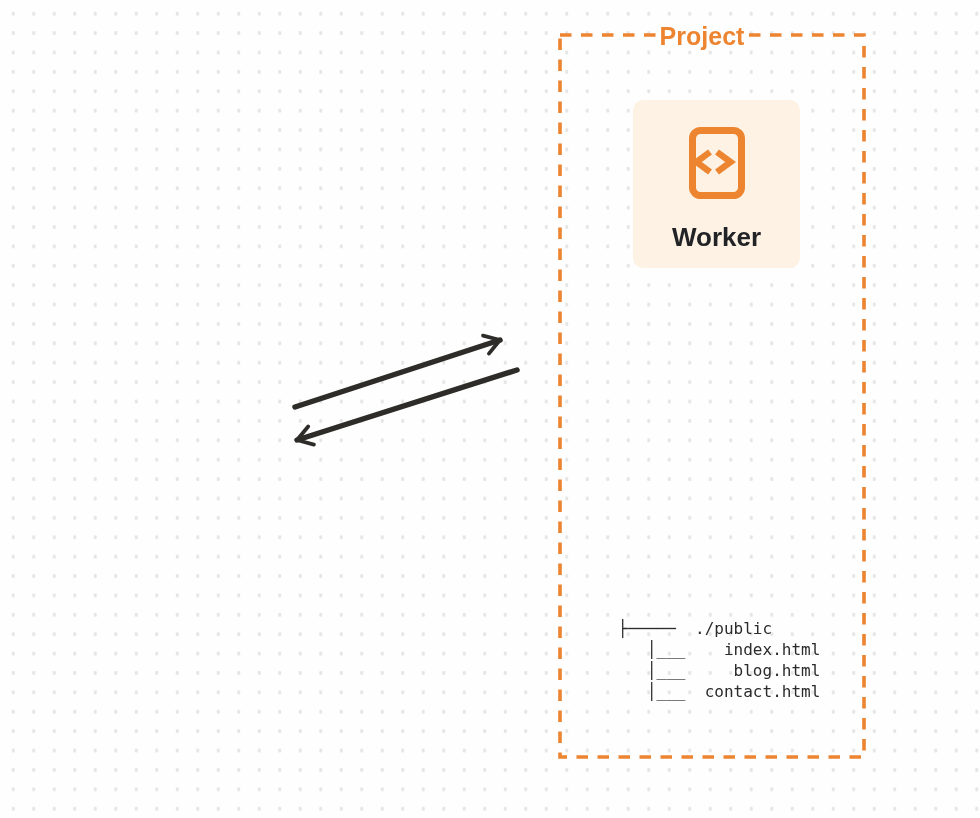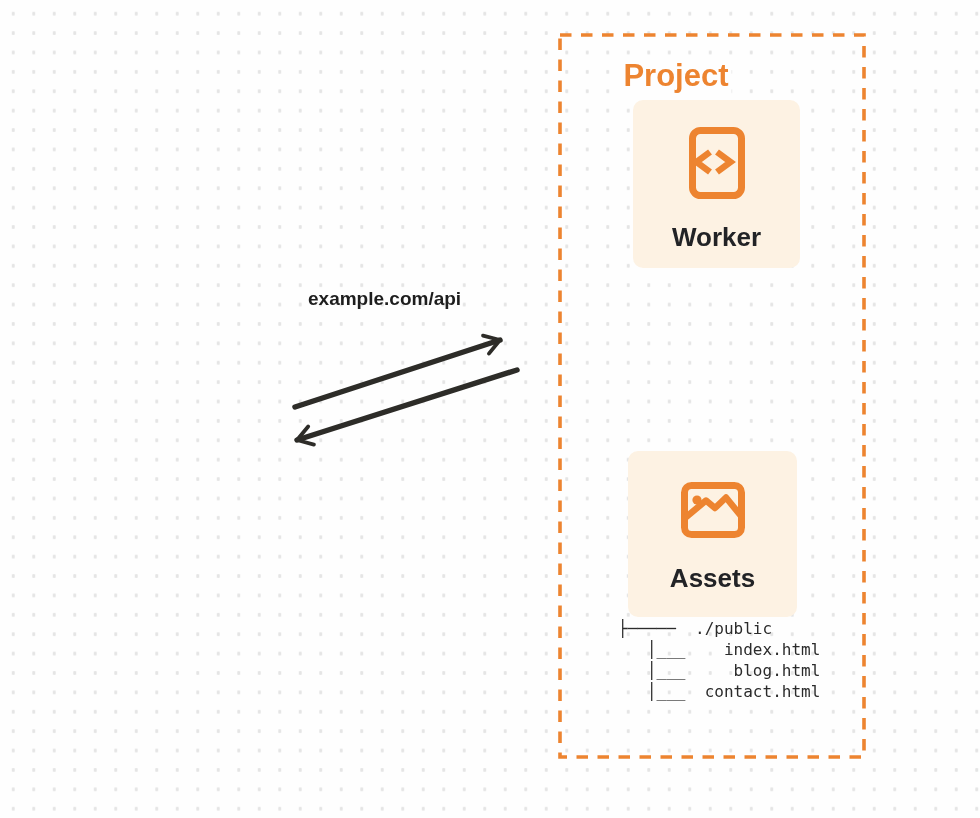--- a/index.html
+++ b/index.html
@@ -21,24 +21,24 @@
     background-image:radial-gradient(circle, var(--dot-gray) 1.7px, transparent 1.9px);
     background-size:20.5px 19.4px;
     background-position:3px 4px;
   }
   .overlay{position:absolute;left:0;top:0;z-index:1;pointer-events:none;}
   .project-boundary{fill:none;stroke:var(--accent-orange);stroke-width:3.6;stroke-dasharray:11.5 9.5;}
   .arrow-line{fill:none;stroke:var(--arrow-dark);stroke-width:5.5;stroke-linecap:round;}
   .arrow-head{fill:none;stroke:var(--arrow-dark);stroke-width:1.8;stroke-linecap:round;stroke-linejoin:round;}
 
   .project-label{
-    position:absolute;left:676px;top:36px;transform:translate(-50%,-50%);
+    position:absolute;left:702px;top:36px;transform:translate(-50%,-50%);
     z-index:2;
-    font-size:31px;font-weight:bold;color:var(--accent-orange);
-    background:var(--page-bg);padding:0 3px;white-space:nowrap;margin-top:40px;
+    font-size:25px;font-weight:bold;color:var(--accent-orange);
+    background:var(--page-bg);padding:0 3px;white-space:nowrap;
   }
 
   .card{
     position:absolute;z-index:2;
     background:var(--box-cream);
     border-radius:10px;
     display:flex;flex-direction:column;align-items:center;
   }
   .worker-card{left:633px;top:100px;width:167px;height:168px;padding-top:27px;box-sizing:border-box;}
   .assets-card{left:628px;top:451px;width:169px;height:166px;padding-top:31px;box-sizing:border-box;}
@@ -80,38 +80,29 @@
       </marker>
     </defs>
     <rect class="project-boundary" x="560" y="35" width="304" height="722"></rect>
     <line class="arrow-line" x1="295" y1="407" x2="500" y2="340" marker-end="url(#ah)"></line>
     <line class="arrow-line" x1="517" y1="370" x2="297" y2="440" marker-end="url(#ah)"></line>
   </svg>
 
   <div class="project-label">Project</div>
 
 
-  <div class="request-label">example.com/api</div>
 
   <div class="card worker-card">
     <svg width="56" height="72" viewBox="0 0 56 72">
       <rect class="icon-stroke" x="3.5" y="3.5" width="49" height="65" rx="8" stroke-width="7"></rect>
       <path class="icon-stroke" d="M21,25 L7.5,35 L21,45" stroke-width="6.5"></path>
       <path class="icon-stroke" d="M28,25 L41.5,35 L28,45" stroke-width="6.5"></path>
     </svg>
     <span class="card-label">Worker</span>
   </div>
 
-  <div class="card assets-card">
-    <svg width="64" height="60" viewBox="0 0 64 60">
-      <rect class="icon-stroke" x="3.5" y="3.5" width="57" height="49" rx="7" stroke-width="7"></rect>
-      <circle cx="16" cy="18" r="4.6" fill="#ED8430" stroke="none"></circle>
-      <path class="icon-stroke" d="M4,36 L25,18.5 L34,26 L45,15.5 L60,34" stroke-width="6.5" stroke-linecap="round" stroke-linejoin="round"></path>
-    </svg>
-    <span class="card-label">Assets</span>
-  </div>
 
   <pre class="file-tree">├─────  ./public
    │___    index.html
    │___     blog.html
    │___  contact.html</pre>
 
 </div>
 
 </body></html>

